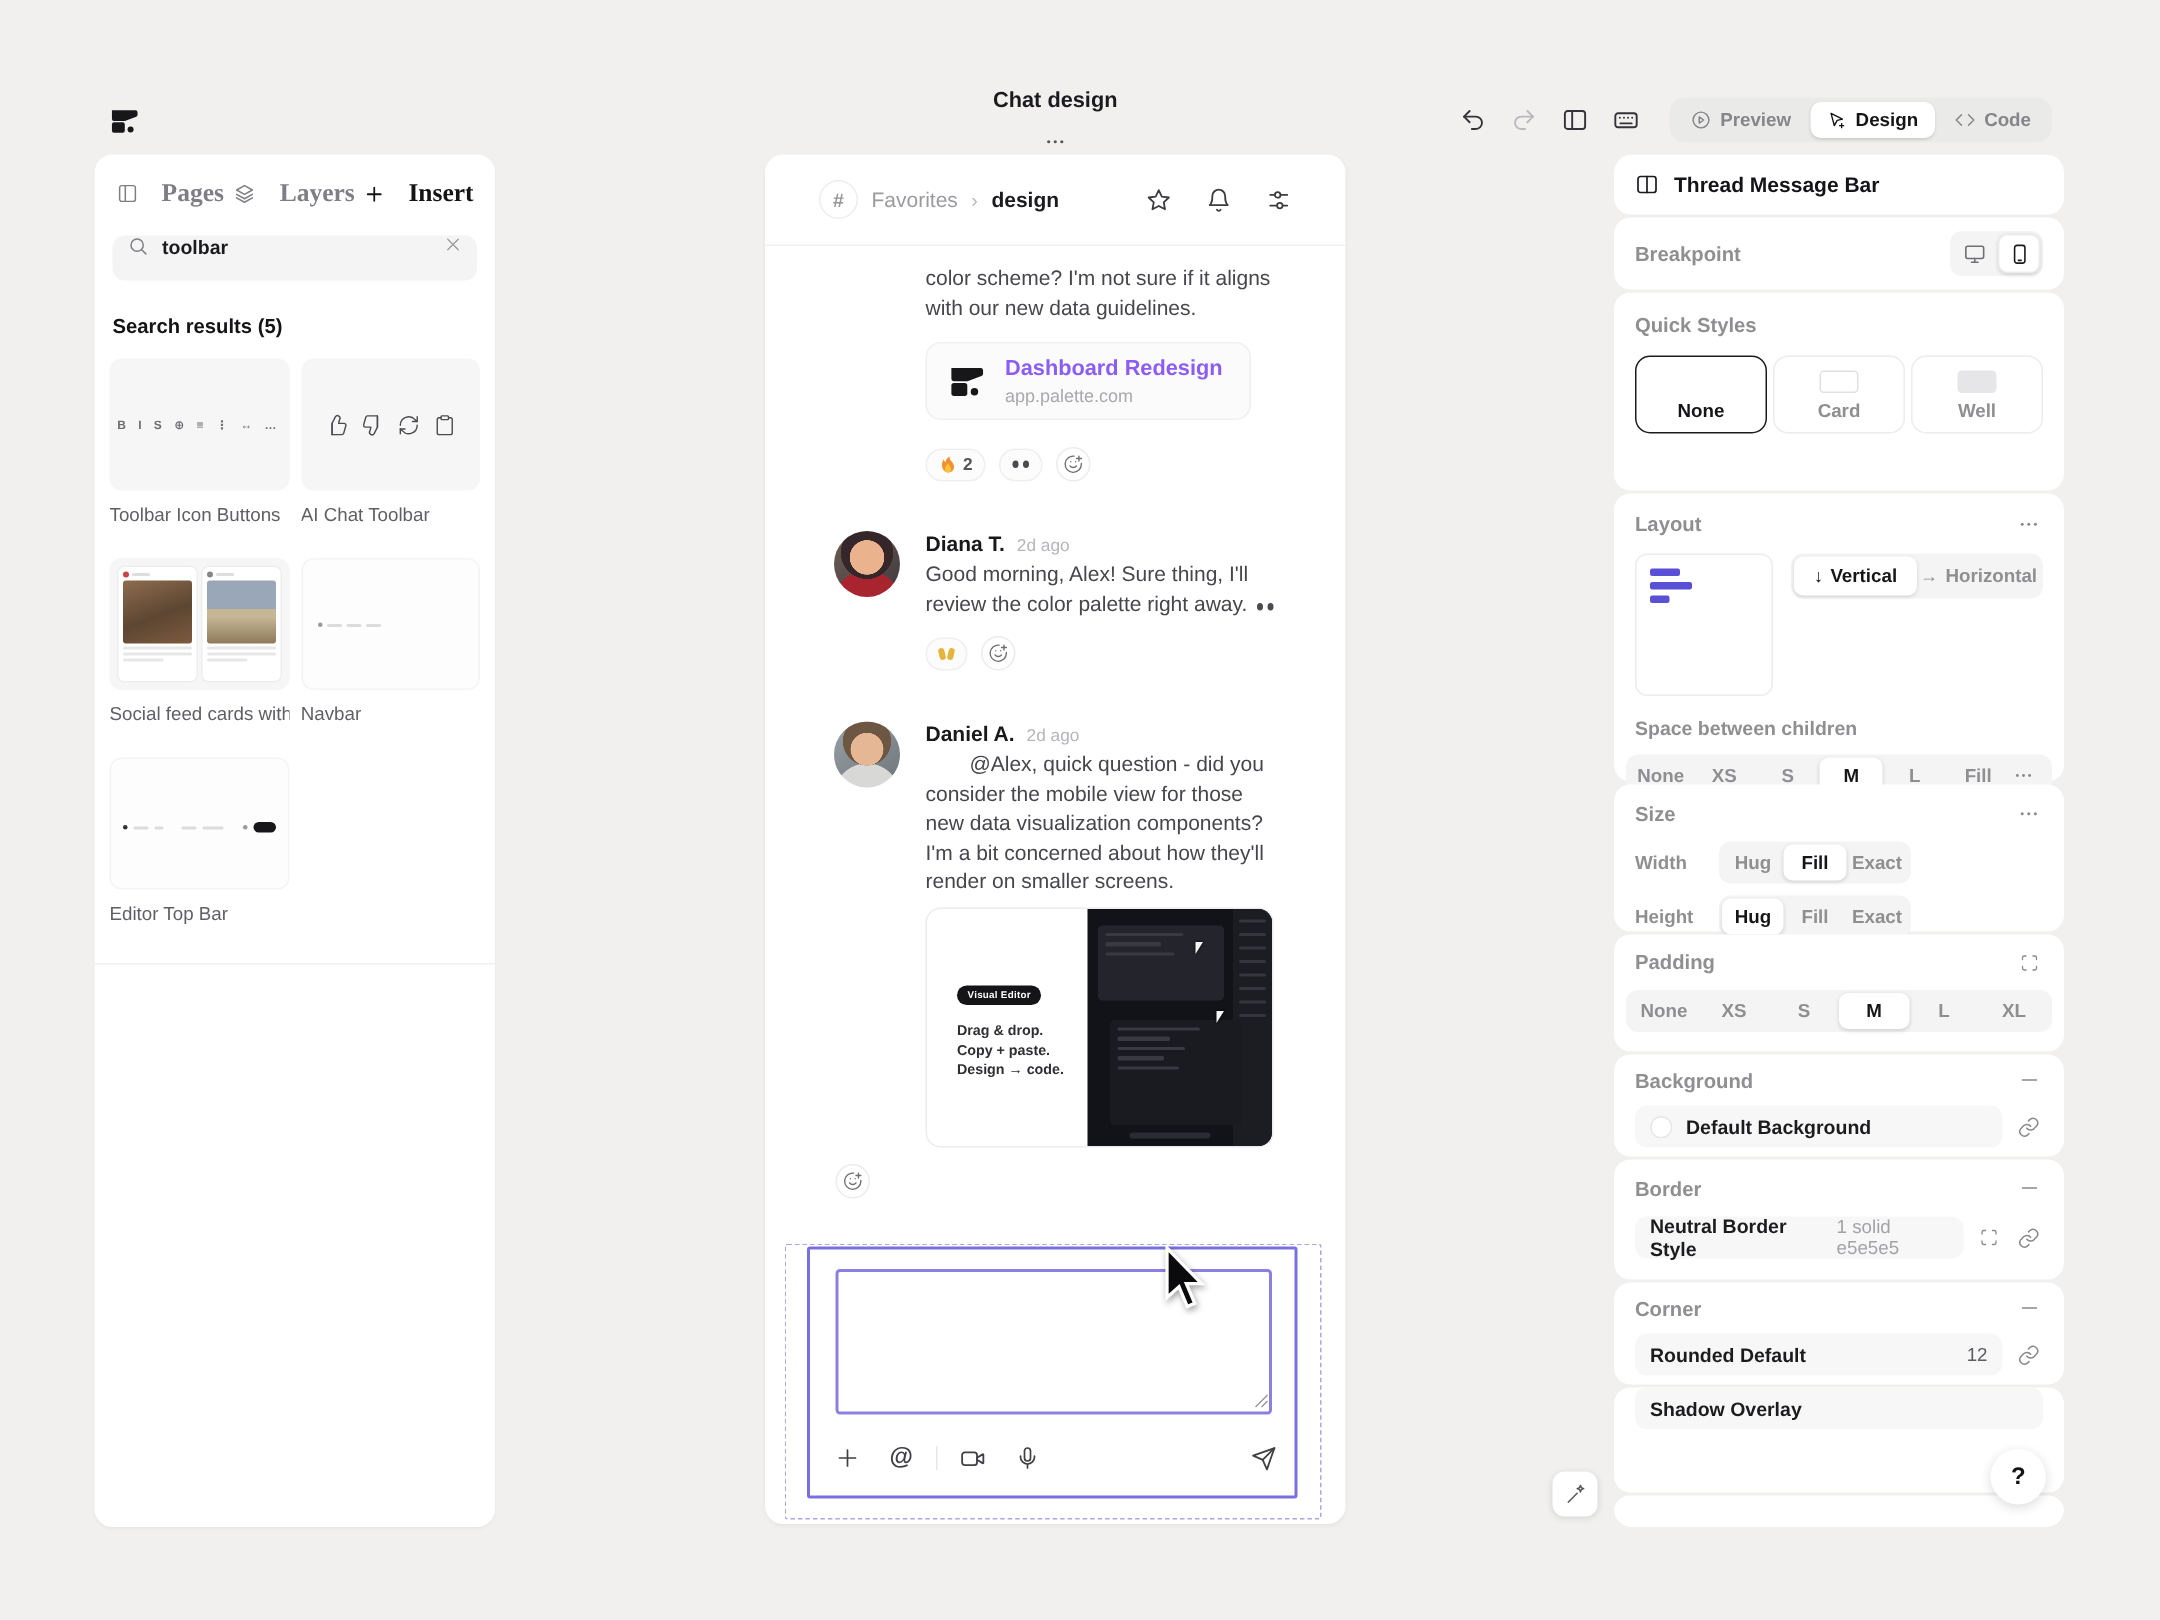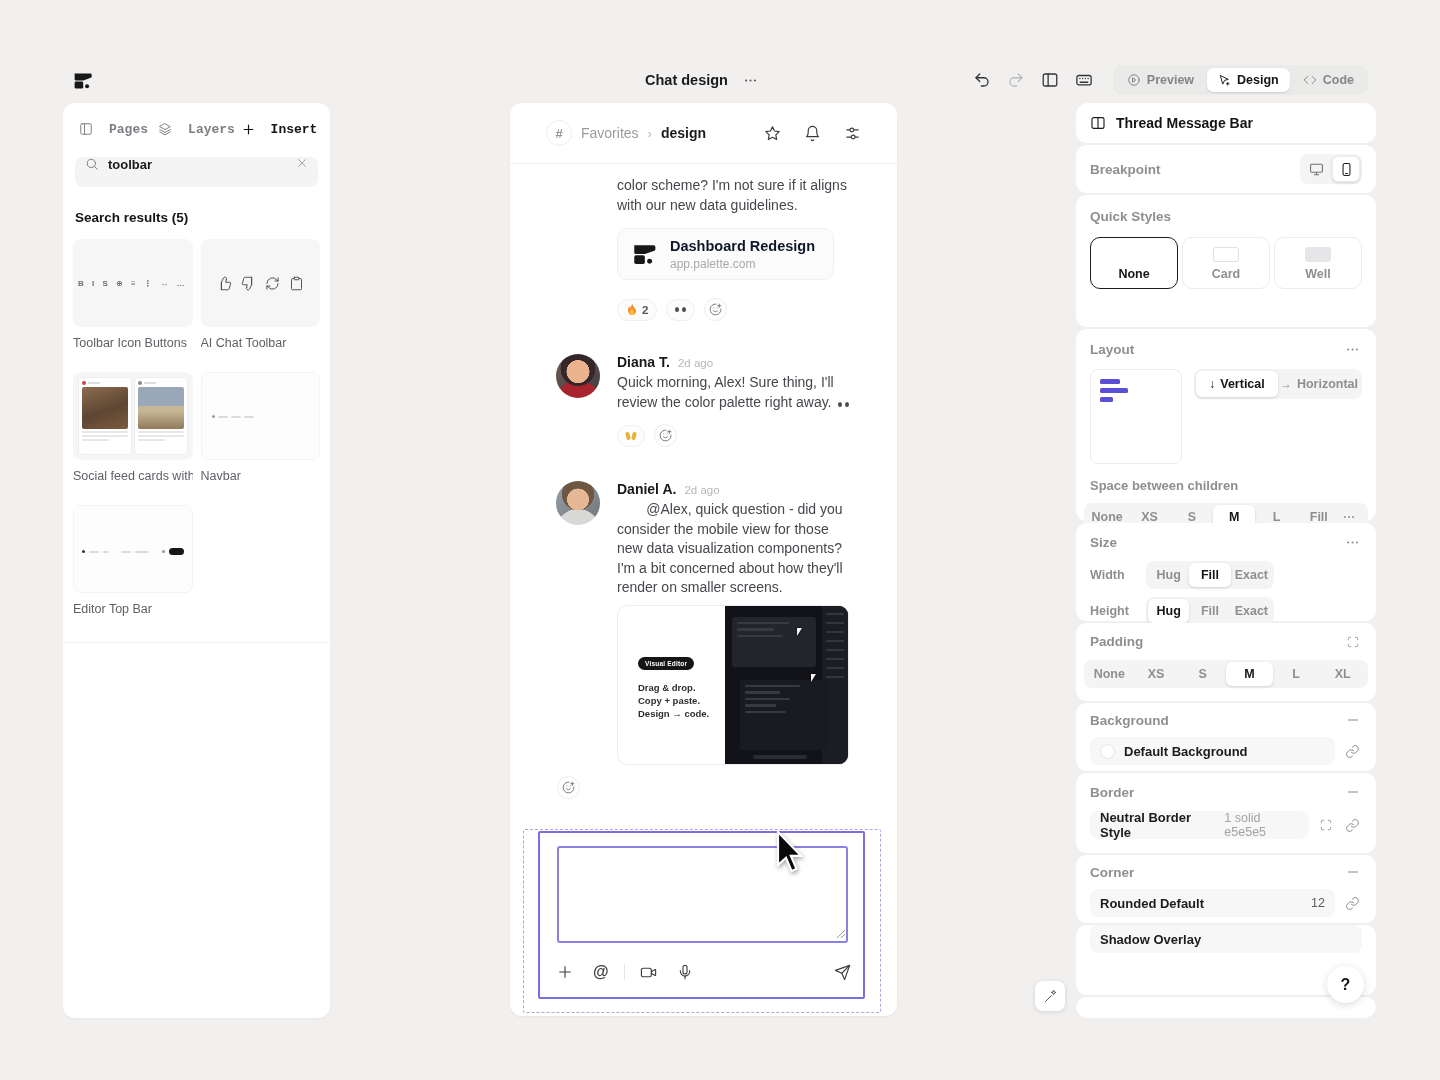--- a/index.html
+++ b/index.html
@@ -9,39 +9,39 @@
     background:#f1f0ef;
     font-family:"Liberation Sans","DejaVu Sans",sans-serif;
     color:#1b1b1f; -webkit-font-smoothing:antialiased;
   }
   svg { display:block; }
   .ico { stroke:currentColor; fill:none; stroke-width:1.7; stroke-linecap:round; stroke-linejoin:round; }
 
   
   .topbar-logo { position:absolute; left:72px; top:70px; width:21px; height:21px; }
   .tb-center { position:absolute; left:510px; top:66px; width:387px; height:28px;
-    display:flex; align-items:center; justify-content:center; gap:12px; }
+    display:flex; align-items:center; justify-content:center; gap:12px;flex-direction:column; }
   .tb-title { font-size:14.5px; font-weight:800; color:#1b1b1f; }
   .tb-menu { width:22px; height:22px; display:flex; align-items:center; justify-content:center;
     background:none; border:none; color:#56565c; cursor:pointer; }
   .tb-right { position:absolute; top:65px; right:72px; display:flex; align-items:center; gap:8px; }
   .tb-iconbtn { width:26px; height:26px; display:flex; align-items:center; justify-content:center;
     background:none; border:none; color:#333338; cursor:pointer; }
   .tb-iconbtn.dim { color:#b9b9bd; }
   .modes { display:flex; align-items:center; gap:2px; background:#eaeae9; border-radius:10px; padding:3px; margin-left:8px; height:30px; }
   .mode { display:flex; align-items:center; gap:6px; height:24px; padding:0 11px; border:none; background:none;
     border-radius:7px; font-size:12.5px; font-weight:600; color:#85858a; cursor:pointer; font-family:inherit; }
   .mode.active { background:#fff; color:#141417; font-weight:700; box-shadow:0 1px 2px rgba(0,0,0,.12); }
 
   
   .left-panel { position:absolute; left:63px; top:103px; width:267px; height:915px;
     background:#fff; border-radius:12px; box-shadow:0 1px 2px rgba(0,0,0,.04); padding:10px 9px 0 9px; }
   .lp-tabs { display:flex; align-items:center; height:32px; }
   .lp-tab { flex:1; display:flex; align-items:center; justify-content:center; gap:16px; background:none; border:none;
-    font-size:13px; font-weight:600; color:#7e7e84; cursor:pointer; font-family:Liberation Mono, monospace; }
+    font-size:17px; font-weight:600; color:#7e7e84; cursor:pointer; font-family:Liberation Serif, serif; }
   .lp-tab.strong { color:#141417; font-weight:700; }
   .lp-search { margin:12px 3px 0 3px; height:30px; background:#f4f4f4; border-radius:8px;
     display:flex; align-items:flex-start; padding:0 10px; gap:9px; color:#7e7e84; }
   .lp-search input { border:none; background:transparent; outline:none; flex:1; font-size:13px; font-weight:700;
     color:#1b1b1f; font-family:inherit; }
   .lp-clear { background:none; border:none; color:#9a9a9e; cursor:pointer; display:flex; }
   .lp-heading { margin:23px 3px 0 3px; font-size:13.5px; font-weight:800; color:#141417; }
   .lp-grid { margin:14px 1px 0 1px; display:flex; flex-wrap:wrap; gap:22px 8px; }
   .tile { width:calc(50% - 4px); cursor:pointer; }
   .thumb { height:88px; background:#f6f6f6; border-radius:8px; display:flex; align-items:center; justify-content:center; overflow:hidden; position:relative; }
@@ -79,21 +79,21 @@
   .chat-header .sp { flex:1; }
   .ch-btn { width:22px; height:22px; background:none; border:none; color:#3c3c41; cursor:pointer;
     display:flex; align-items:center; justify-content:center; margin-left:9px; }
   .chat-divider { border-top:1px solid #f1f1f2; }
   .messages { padding:12px 40px 0 46px; }
   .msg-text { font-size:14px; line-height:19.5px; color:#46464c; }
   .indent { margin-left:61px; }
   .link-card { margin:13px 0 0 61px; width:217px; height:52px; background:#fbfbfb; border:1px solid #f0f0f1;
     border-radius:10px; display:flex; align-items:center; gap:13px; padding:0 13px; cursor:pointer; }
   .lc-logo { width:26px; height:26px; flex:none; }
-  .lc-title { font-size:14.5px; font-weight:700; color:#0f172a; line-height:18px; }
+  .lc-title { font-size:14.5px; font-weight:700; color:#8b5cf6; line-height:18px; }
   .lc-url { font-size:12px; color:#a9a9ad; margin-top:2px; }
   .reactions { display:flex; align-items:center; gap:9px; }
   .pill { height:22px; padding:0 8px; border-radius:11px; background:#fcfcfc; border:1px solid #efeff1;
     display:flex; align-items:center; gap:4px; cursor:pointer; }
   .pill-count { font-size:11.5px; font-weight:700; color:#55555a; }
   .react-add { width:23px; height:23px; border-radius:50%; background:#fff; border:1px solid #ececee;
     display:flex; align-items:center; justify-content:center; color:#6f6f73; cursor:pointer; }
   .eyes { display:inline-flex; gap:2.5px; align-items:center; }
   .eyes i { width:4px; height:5px; border-radius:50%; background:#4a4a50; }
   .hands { display:inline-flex; gap:2px; }
@@ -472,21 +472,21 @@
         </button>
       </div>
 
       <div class="msg-row" style="margin-top:33px;">
         <div class="avatar diana"></div>
         <div>
           <div class="msg-head">
             <span class="msg-author">Diana T.</span>
             <span class="msg-time">2d ago</span>
           </div>
-          <div class="msg-text" style="margin-top:3px;">Quick morning, Alex! Sure thing, I'll</div>
+          <div class="msg-text" style="margin-top:3px;">Good morning, Alex! Sure thing, I'll</div>
           <div class="msg-text">
             <span>review the color palette right away.</span>
             <span class="eyes" style="margin-left:3px;">
                 <i></i>
                 <i></i>
               </span>
           </div>
           <div class="reactions" style="margin-top:12px;">
             <button class="pill">
               <span class="hands">

